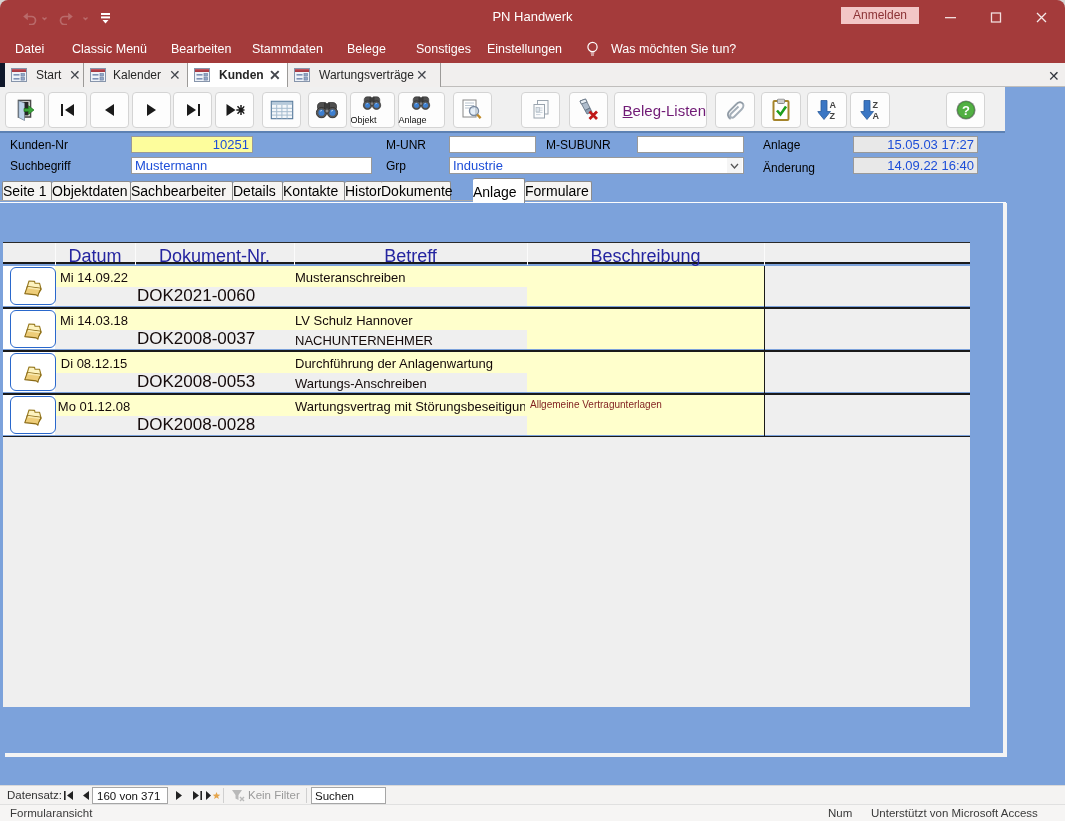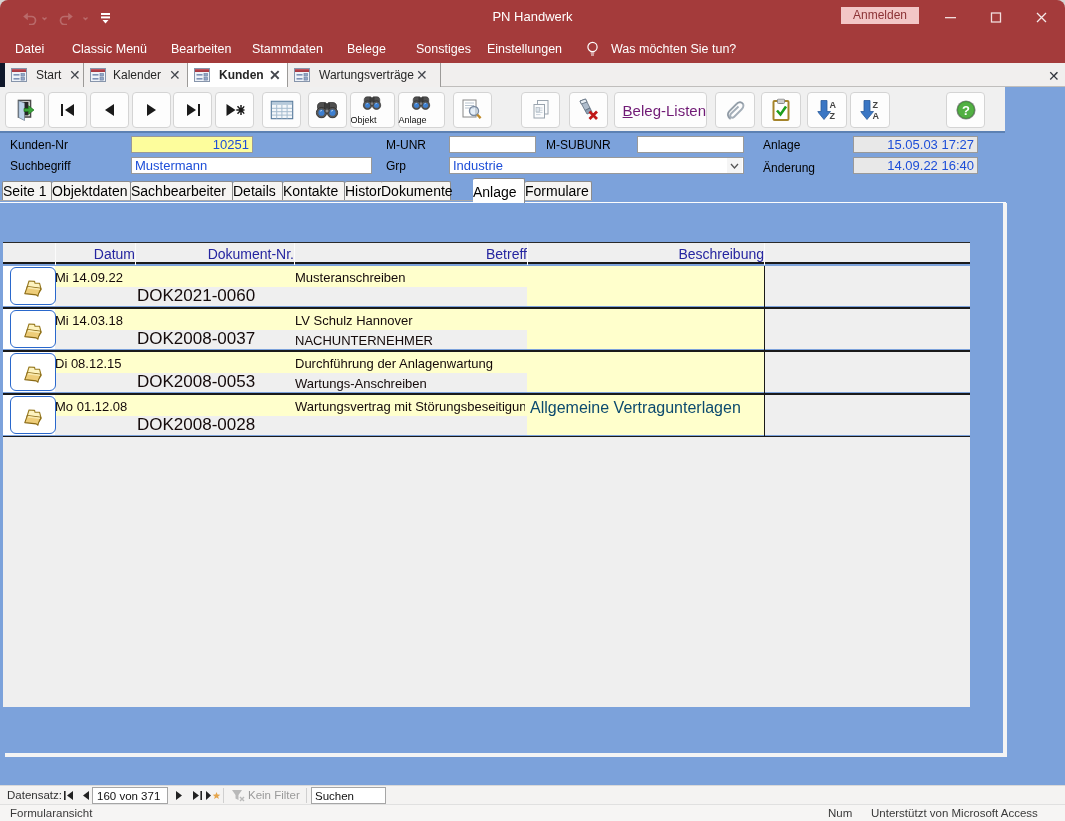--- a/index.html
+++ b/index.html
@@ -40,36 +40,36 @@
 .ptab.active{top:44.5px;height:25.5px;background:#fff;line-height:26px;z-index:3}
 #ptabline{left:0;top:67.2px;width:592px;height:1.2px;background:#a9a9a9;z-index:2}
 #ptabline2{left:0;top:68.5px;width:1006px;height:1.4px;background:#fdfdfd;z-index:2}
 
 #panelRborder{left:1003px;top:70px;width:4px;height:554px;background:#f4f4f4}
 #panelBborder{left:5px;top:620px;width:1002px;height:4px;background:#f4f4f4}
 #neubtn{left:10px;top:74px;width:119px;height:32px;background:#fff;border:1px solid #b5b5b5;border-radius:4px;font-size:13px;color:#1f1f78;text-align:center;line-height:30px}
 
 #tbl{left:3px;top:109px;width:967px}
 #thead{left:0;top:0;width:967px;height:22px;background:#efefef;border-top:1.5px solid #2a2a2a;border-bottom:2px solid #1a1a1a}
-.th{top:3px;font-size:14px;color:#2525a0;text-align:right;position:absolute}
+.th{top:3px;font-size:18px;color:#2525a0;text-align:center;position:absolute}
 .vsep{position:absolute;top:0;width:1px;height:22px;background:#fbfbfb}
 .rec{left:0;width:967px;height:43px;position:absolute}
 .rec .yell{position:absolute;left:52px;top:0;width:709px;height:21px;background:#ffffcc}
 .rec .grayb{position:absolute;left:52px;top:21px;width:472px;height:19px;background:#efefef}
 .rec .besch{position:absolute;left:524px;top:0;width:237px;height:40px;background:#ffffcc}
 .rec .rright{position:absolute;left:761px;top:0;width:206px;height:40px;background:#efefef}
 .rec .sel{position:absolute;left:0;top:0;width:52px;height:40px;background:#fff}
 .rec .bline{position:absolute;left:0;top:40.5px;width:967px;height:2px;background:#1a1a1a}
 .rec .vline{position:absolute;left:760.5px;top:0;width:1.5px;height:43px;background:#1a1a1a}
 .rec .fbtn{position:absolute;left:7px;top:0.5px;width:46px;height:38px;background:#fff;border:1.5px solid #2a68cc;border-radius:6px}
-.rec .dat{position:absolute;left:52px;top:4px;width:78px;text-align:left;font-size:13px;color:#140a0a;white-space:nowrap}
+.rec .dat{position:absolute;left:52px;top:4px;width:78px;text-align:center;font-size:13px;color:#140a0a;white-space:nowrap}
 .rec .dok{position:absolute;left:134px;top:20px;font-size:17px;color:#140a0a;white-space:nowrap}
 .rec .bet{position:absolute;left:292px;top:4px;width:230px;overflow:hidden;font-size:13px;color:#140a0a;white-space:nowrap}
 .rec .sub{position:absolute;left:292px;top:24px;font-size:13px;color:#140a0a;white-space:nowrap}
-.rec .bes{position:absolute;left:527px;top:4px;width:233px;overflow:hidden;font-size:16px;color:#0c4a6e;white-space:nowrap}
+.rec .bes{position:absolute;left:527px;top:4px;width:233px;overflow:hidden;font-size:10px;color:#7f1d1d;white-space:nowrap}
 #emptyarea{left:3px;top:304px;width:967px;height:270px;background:#efefef}
 
 #recnav{left:0;top:785px;width:1065px;height:19px;background:#f4f3f2;border-top:1px solid #d9d9d9}
 #statusbar{left:0;top:804px;width:1065px;height:17px;background:#f6f5f4;border-top:1px solid #e0e0e0}
 .nvtx{font-size:11.5px;color:#333;white-space:nowrap}
 </style></head>
 <body>
 
 <div class="abs" id="titlebar">
   <svg class="abs" style="left:22px;top:11px" width="26" height="14" viewBox="0 0 26 14">

